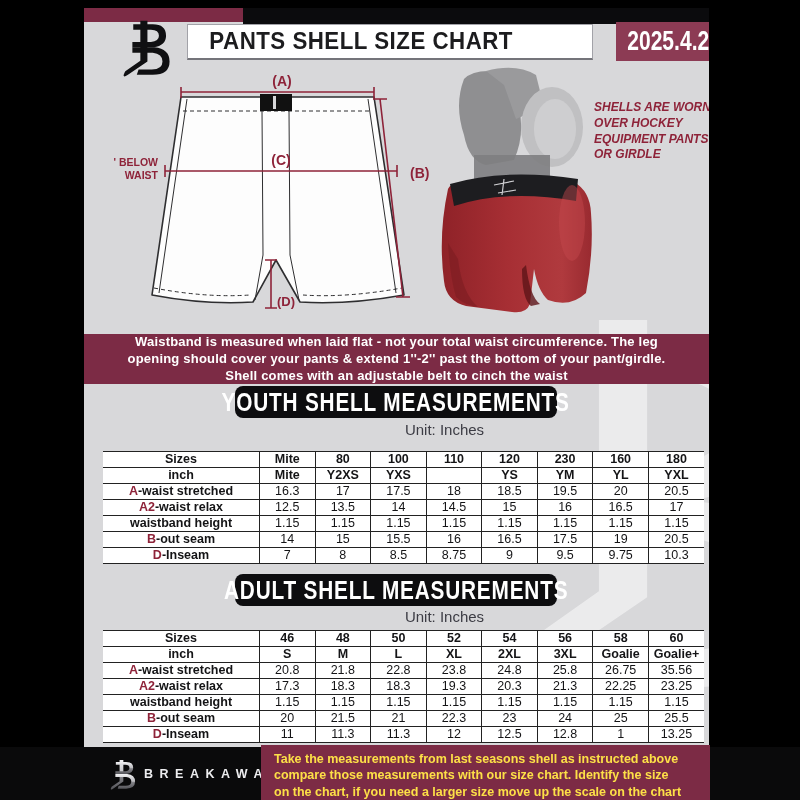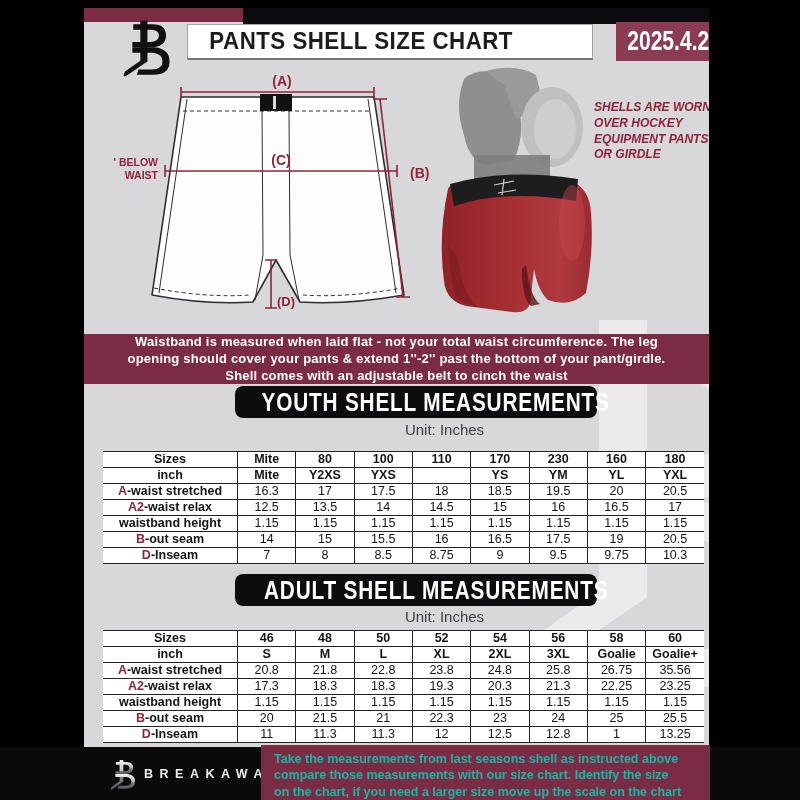--- a/index.html
+++ b/index.html
@@ -24,47 +24,47 @@
   .photo-svg{left:350px;top:55px;}
   .photo-note{left:510px;top:92px;width:125px;font-size:12px;font-weight:bold;color:#8e2339;
               line-height:1.32;white-space:pre-line;font-style:italic;}
 
   .banner{left:0;top:326px;width:625px;height:50px;background:#7c2b45;
           display:flex;align-items:flex-start;justify-content:center;}
   .banner-text{font-size:13px;font-weight:bold;color:#fff;text-align:center;line-height:1.3;
                white-space:pre-line;letter-spacing:.2px;}
 
   .section-title{left:151px;width:322px;height:32px;background:#0d0d0f;border-radius:8px;
-                 display:flex;align-items:center;justify-content:center;padding-left:40px;}
+                 display:flex;align-items:center;justify-content:center;}
   .section-title span{font-size:26px;font-weight:bold;color:#fff;letter-spacing:1px;
                       transform:scaleX(.8);transform-origin:center;white-space:nowrap;}
   .youth-title{top:378px;}
   .adult-title{top:566px;}
   .unit{left:0;width:625px;text-align:center;font-size:15px;color:#3c3c44;padding-left:48px;}
   .youth-unit{top:413px;}
   .adult-unit{top:600px;}
 
   .sz{border-collapse:collapse;table-layout:fixed;width:601px;font-size:12.5px;color:#141416;}
   .sz td{background:#fff;border-top:1.8px solid #222;border-bottom:1.8px solid #222;
          height:15px;line-height:15px;text-align:center;padding:0;overflow:hidden;}
   .sz td+td{border-left:1.5px solid #222;}
-  .sz td:first-child{width:134px;margin-top:40px;}
+  .sz td:first-child{width:156px;margin-top:40px;}
   .cl,.cb{font-weight:bold;}
   .ac{color:#8e2339;}
   .youth-table{left:19px;top:443px;}
   .adult-table{left:19px;top:622px;}
   .watermark{pointer-events:none;}
 
   .footer{position:absolute;left:0;top:747px;width:800px;height:53px;background:#0a0a0b;}
   .footer-logo{position:absolute;left:106px;top:12px;}
   .brand{position:absolute;left:144px;top:0;height:53px;display:flex;align-items:center;
          font-size:12.5px;font-weight:bold;color:#ededef;letter-spacing:6.5px;white-space:nowrap;}
   .footer-note{position:absolute;left:261px;top:-2px;width:449px;height:57px;background:#7c2b45;box-sizing:border-box;
                padding:6px 13px;}
-  .footer-note-text{font-size:12.5px;font-weight:bold;color:#14b8a6;line-height:1.3;white-space:pre-line;}
+  .footer-note-text{font-size:12.5px;font-weight:bold;color:#fde047;line-height:1.3;white-space:pre-line;}
   svg text{font-family:"Liberation Sans",sans-serif;}
 </style>
 </head>
 <body>
 
 <svg width="0" height="0" style="position:absolute" aria-hidden="true">
   <defs>
     <symbol id="mono" viewBox="0 0 64 70">
       <path d="M29,2 L37,2 L37,48 L15,63 Q7,68 12,59 L29,47 Z"></path>
       <path d="M21,6 L43,6 Q58,6 58,19 Q58,30 44,32 L20,32 L20,26 L41,26 Q50,25 50,19 Q50,12 41,12 L21,12 Z"></path>
@@ -167,21 +167,21 @@
     </div>
     <div class="unit youth-unit">Unit: Inches</div>
     <table class="sz youth-table">
       <tbody id="youth-tbody">
           <tr>
             <td class="cl">Sizes</td>
             <td class="cb">Mite</td>
             <td class="cb">80</td>
             <td class="cb">100</td>
             <td class="cb">110</td>
-            <td class="cb">170</td>
+            <td class="cb">120</td>
             <td class="cb">230</td>
             <td class="cb">160</td>
             <td class="cb">180</td>
           </tr>
           <tr>
             <td class="cl">inch</td>
             <td class="cb">Mite</td>
             <td class="cb">Y2XS</td>
             <td class="cb">YXS</td>
             <td class="cb"></td>

